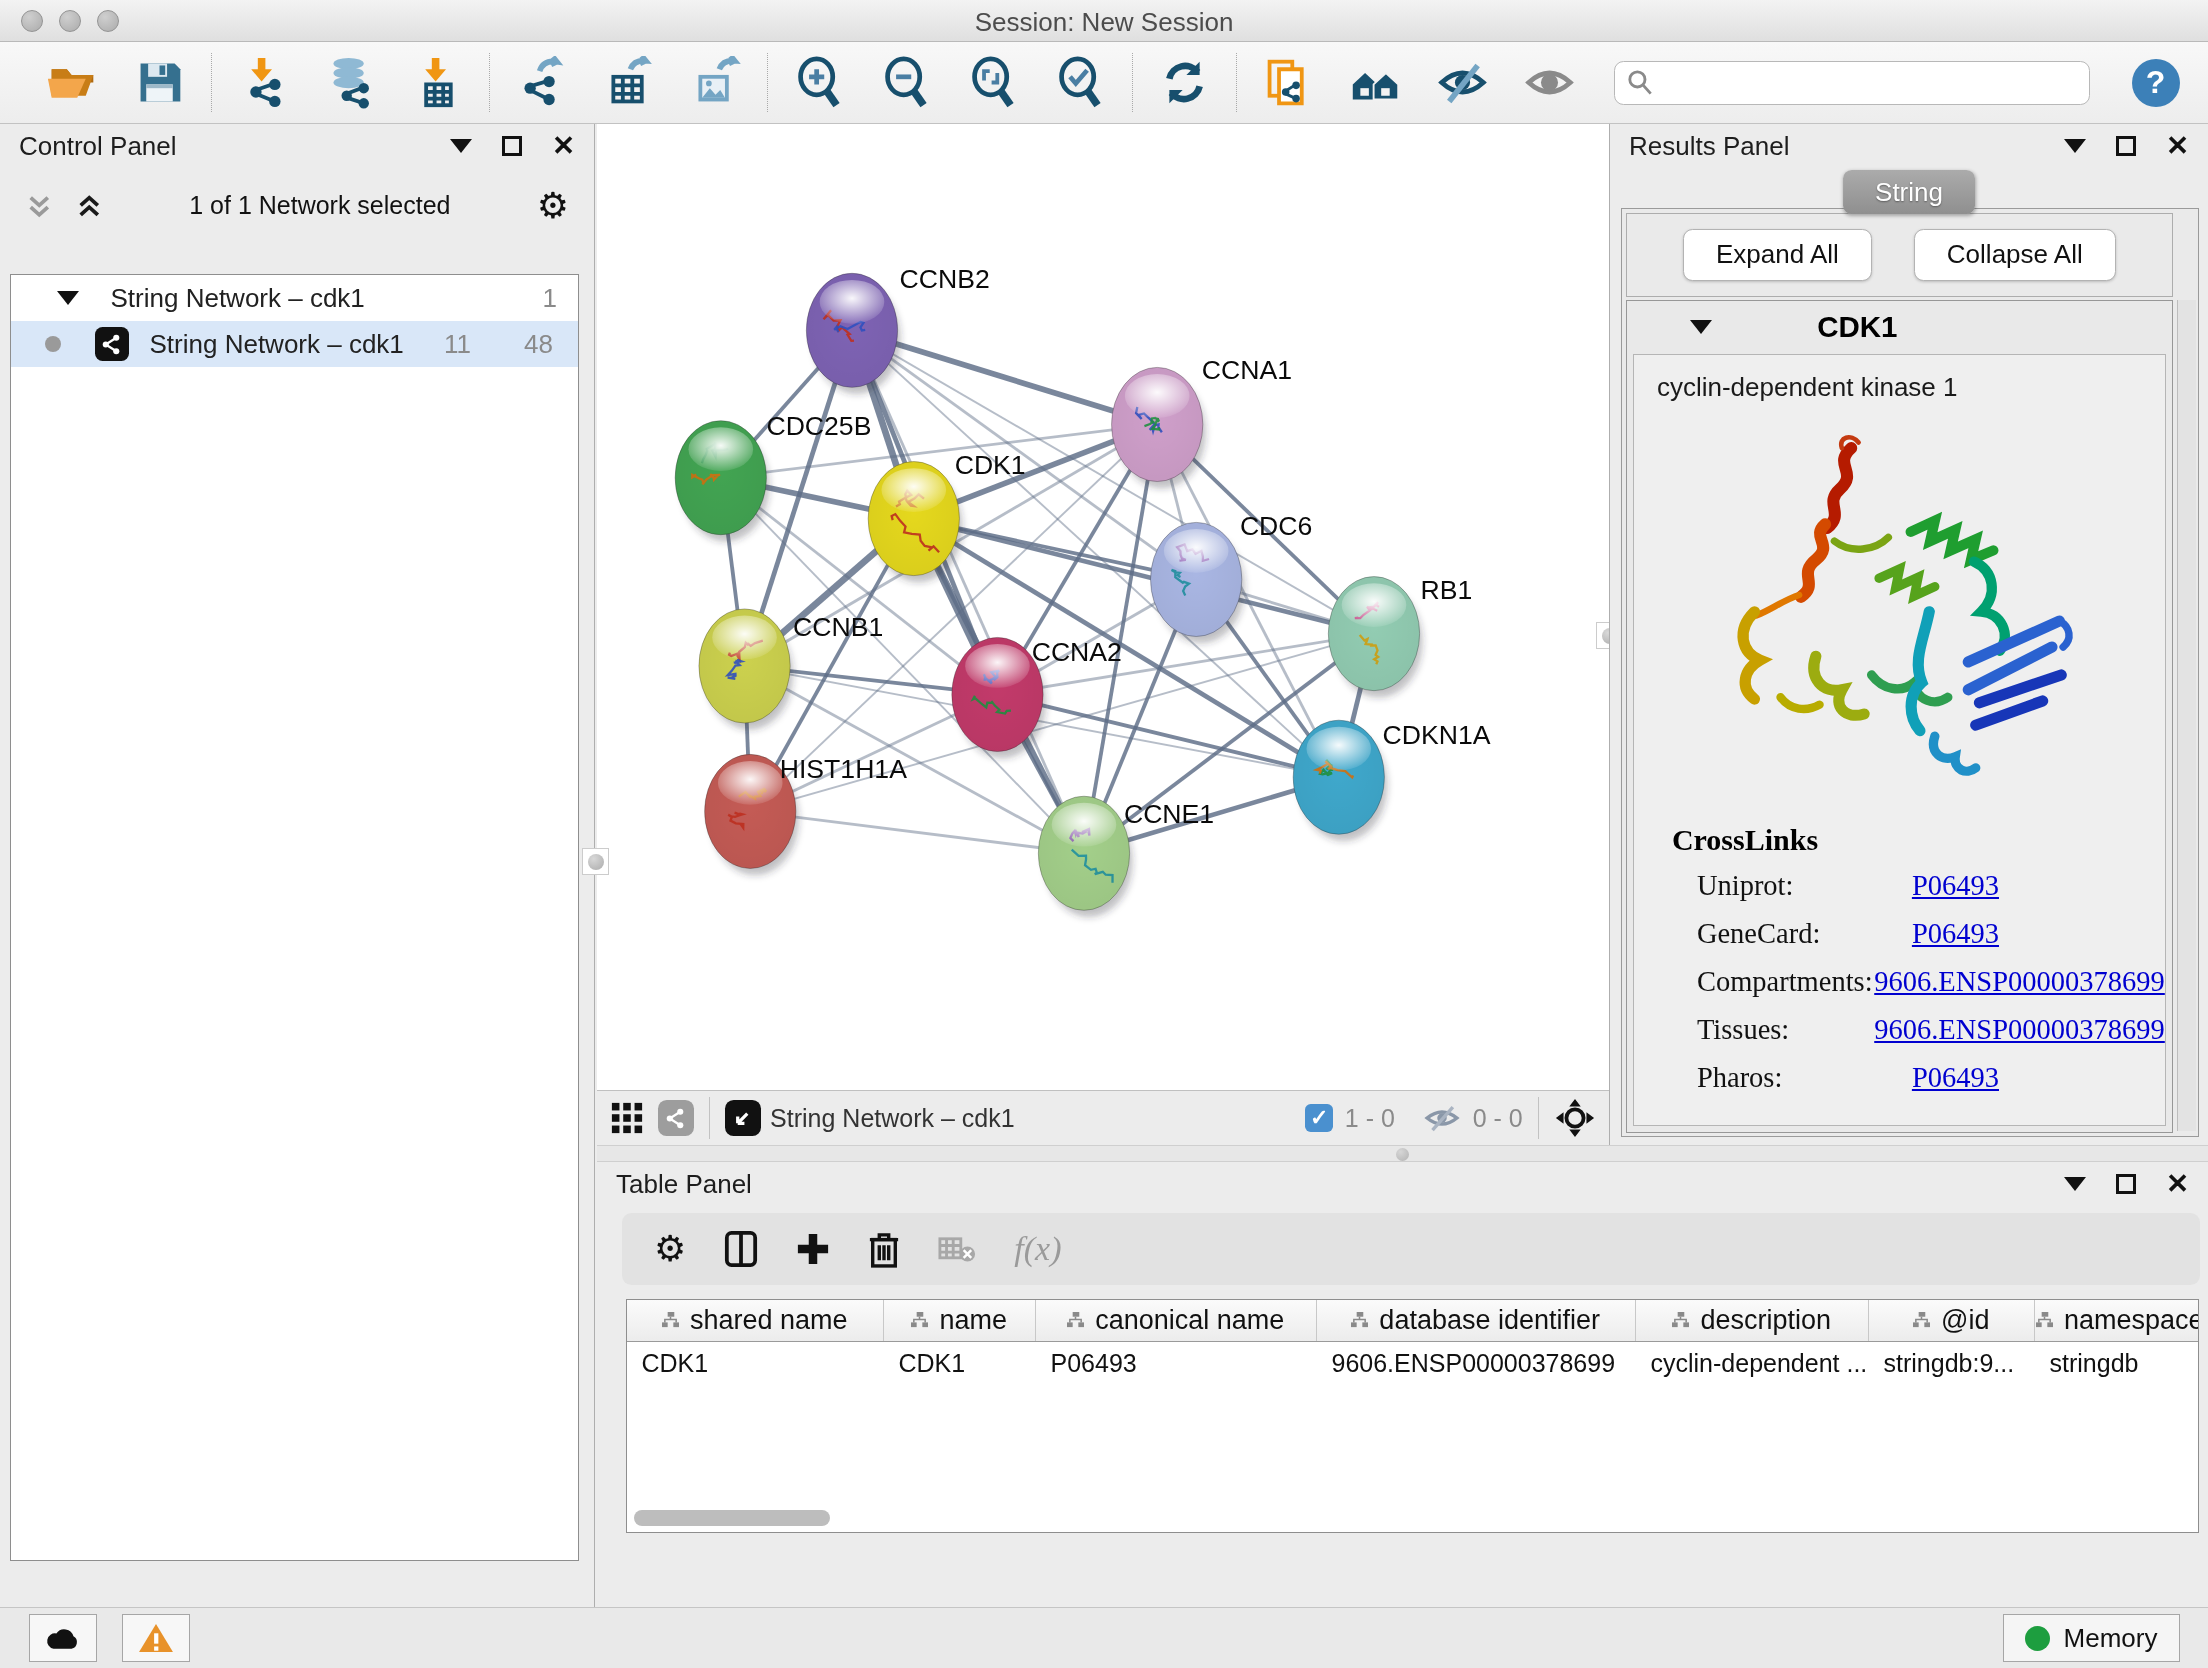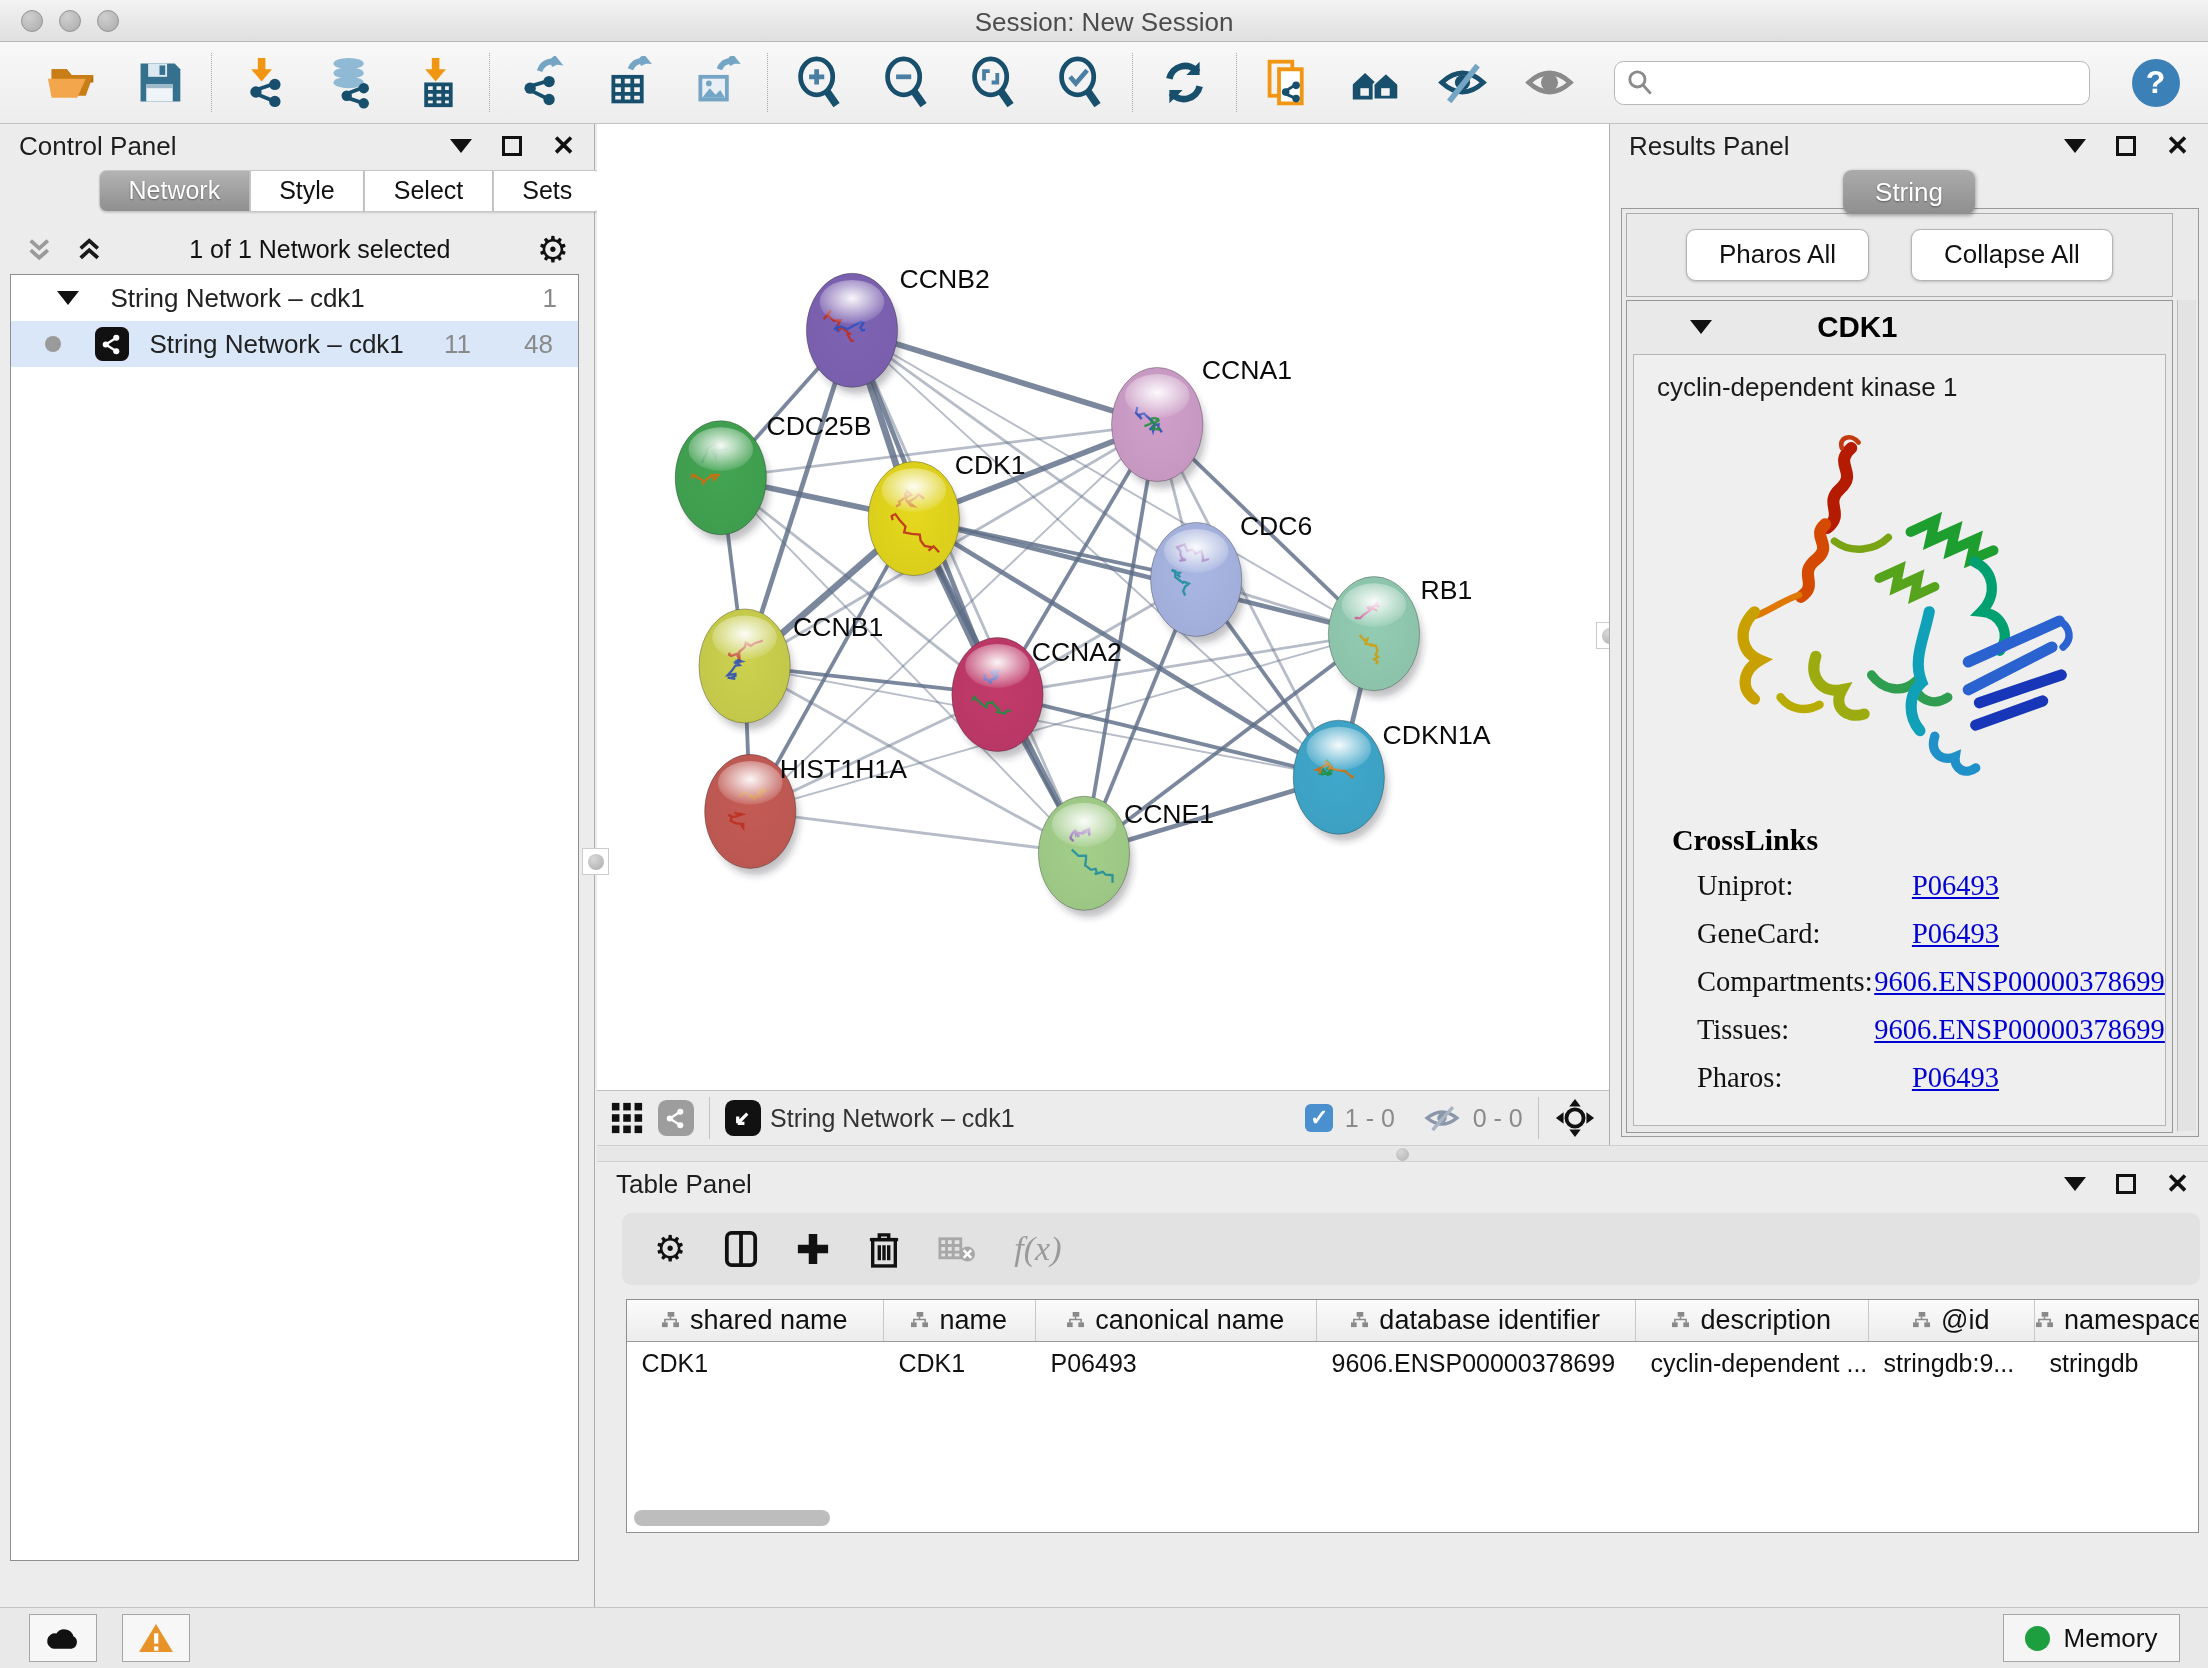--- a/index.html
+++ b/index.html
@@ -348,26 +348,20 @@
 </div>
 
 <div class="control-panel">
   <div class="panel-head">
     <span class="panel-title">Control Panel</span>
     <span class="panel-btns">
       <span class="pb-tri"></span>
       <span class="pb-box"></span>
       <span class="pb-x">✕</span>
     </span>
-  </div>
-  <div class="cp-tabs">
-    <div class="cp-tab first active">Network</div>
-    <div class="cp-tab">Style</div>
-    <div class="cp-tab">Select</div>
-    <div class="cp-tab last">Sets</div>
   </div>
   <div class="cp-selrow">
     <svg width="28.5" height="28.5" viewBox="0 0 30 30">
       <path d="M6 6 l9 8 9 -8 M6 16 l9 8 9 -8" stroke="#9a9a9a" stroke-width="4" fill="none"></path>
     </svg>
     <svg width="28.5" height="28.5" viewBox="0 0 30 30" style="margin-left:21px">
       <path d="M6 14 l9 -8 9 8 M6 24 l9 -8 9 8" stroke="#1a1a1a" stroke-width="4" fill="none"></path>
     </svg>
     <span class="sel-text">1 of 1 Network selected</span>
     <span class="gear">⚙</span>
@@ -625,21 +619,21 @@
     <span class="panel-title">Results Panel</span>
     <span class="panel-btns">
       <span class="pb-tri"></span>
       <span class="pb-box"></span>
       <span class="pb-x">✕</span>
     </span>
   </div>
   <div class="rp-tab">String</div>
   <div class="rp-outer">
     <div class="rp-btnbox">
-      <button class="rp-btn">Pharos All</button>
+      <button class="rp-btn">Expand All</button>
       <button class="rp-btn">Collapse All</button>
     </div>
     <div class="rp-section">
       <div class="rp-sec-head">
         <span class="pb-tri"></span>
         <span class="rp-gene">CDK1</span>
       </div>
       <div class="rp-inner">
         <div class="rp-desc">cyclin-dependent kinase 1</div>
         <div class="protein-wrap">

